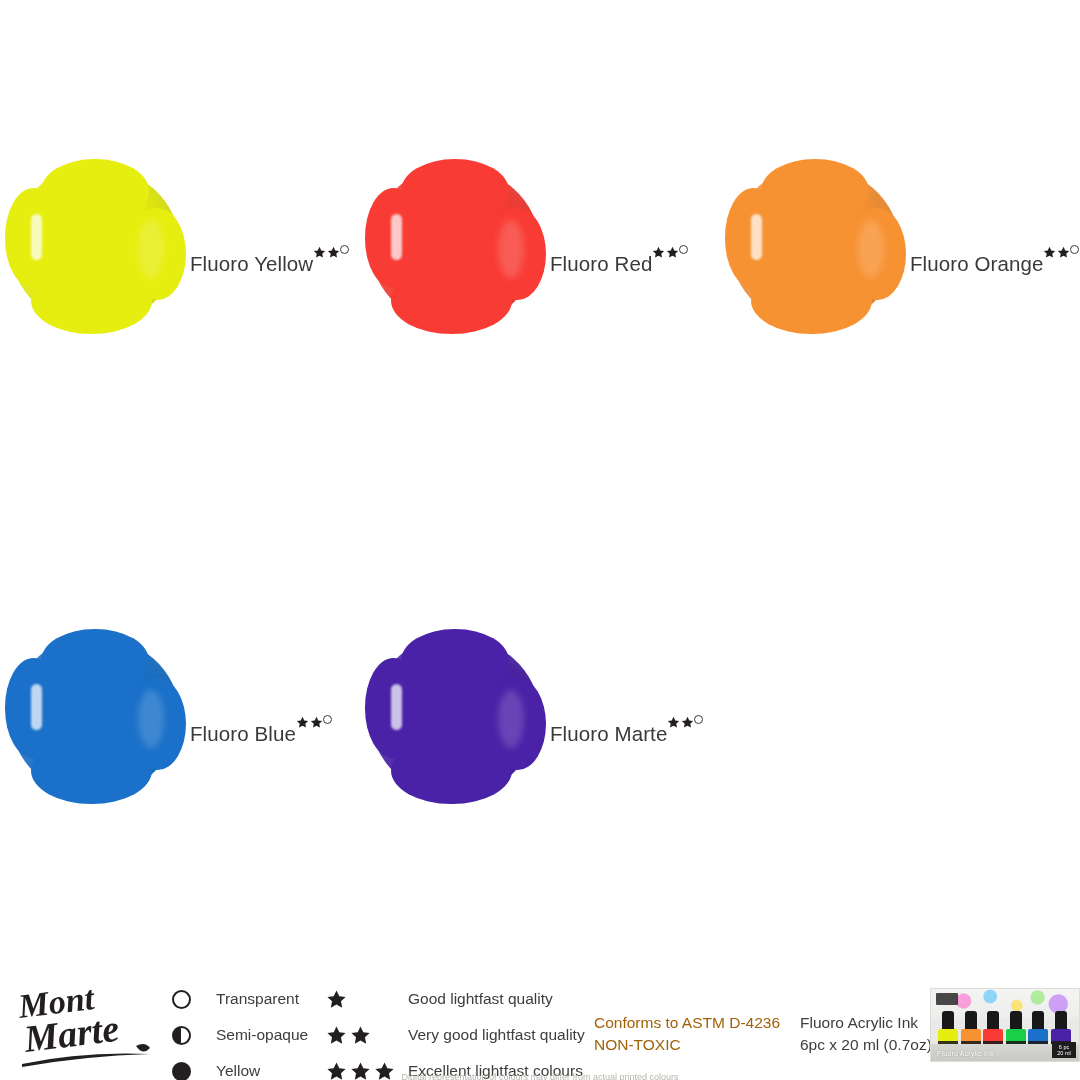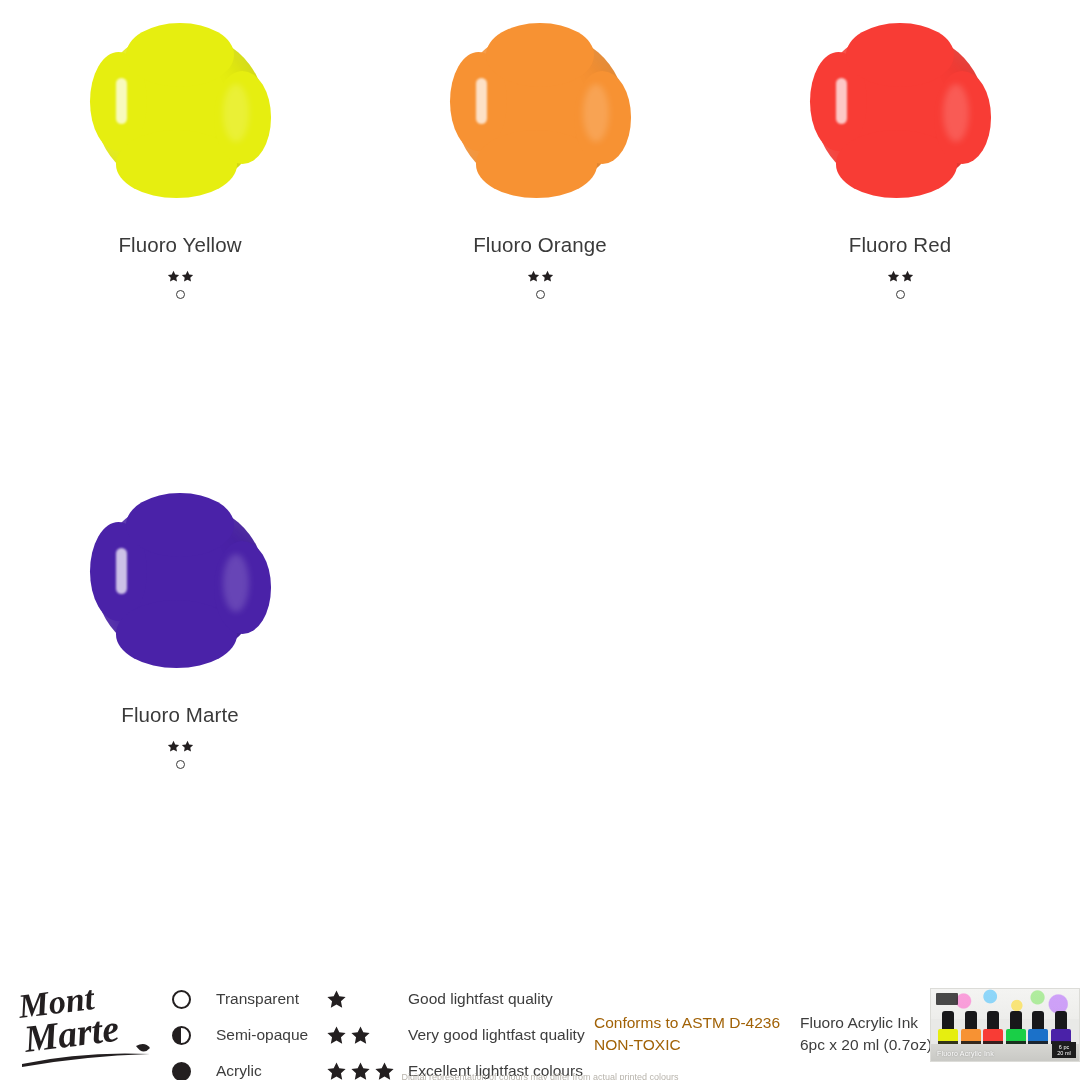--- a/index.html
+++ b/index.html
@@ -28,21 +28,21 @@
     width: 1080px;
     height: 940px;
     display: grid;
     grid-template-columns: repeat(3, 1fr);
     grid-template-rows: repeat(2, 1fr);
   }
 
   .swatch-cell {
     position: relative;
     display: flex;
-    flex-direction: column;
+    flex-direction: row;
     align-items: center;
     justify-content: flex-start;
     padding-top: 22px;
   }
 
   .blob-wrap {
     position: relative;
     width: 190px;
     height: 175px;
     display: flex;
@@ -387,48 +387,68 @@
             <path d="M12 1.6 15.2 8.3 22.4 9.2 17.1 14.1 18.5 21.3 12 17.8 5.5 21.3 6.9 14.1 1.6 9.2 8.8 8.3 Z"></path>
           </svg>
           <svg class="star-glyph" viewBox="0 0 24 24">
             <path d="M12 1.6 15.2 8.3 22.4 9.2 17.1 14.1 18.5 21.3 12 17.8 5.5 21.3 6.9 14.1 1.6 9.2 8.8 8.3 Z"></path>
           </svg>
         </div>
         <div class="opacity-dot"></div>
       </div>
       <div class="swatch-cell">
         <div class="blob-wrap">
+          <div class="blob" style="background:#f83c35;">
+            <span class="blob-top-lobe"></span>
+            <span class="blob-bottom-lobe"></span>
+            <span class="gloss"></span>
+            <span class="gloss-2"></span>
+          </div>
+        </div>
+        <div class="swatch-name">Fluoro Red</div>
+        <div class="stars-row">
+          <svg class="star-glyph" viewBox="0 0 24 24">
+            <path d="M12 1.6 15.2 8.3 22.4 9.2 17.1 14.1 18.5 21.3 12 17.8 5.5 21.3 6.9 14.1 1.6 9.2 8.8 8.3 Z"></path>
+          </svg>
+          <svg class="star-glyph" viewBox="0 0 24 24">
+            <path d="M12 1.6 15.2 8.3 22.4 9.2 17.1 14.1 18.5 21.3 12 17.8 5.5 21.3 6.9 14.1 1.6 9.2 8.8 8.3 Z"></path>
+          </svg>
+        </div>
+        <div class="opacity-dot"></div>
+      </div>
+      <div class="swatch-cell">
+        <div class="blob-wrap">
           <div class="blob" style="background:#f79233;">
             <span class="blob-top-lobe"></span>
             <span class="blob-bottom-lobe"></span>
             <span class="gloss"></span>
             <span class="gloss-2"></span>
           </div>
         </div>
         <div class="swatch-name">Fluoro Orange</div>
         <div class="stars-row">
           <svg class="star-glyph" viewBox="0 0 24 24">
             <path d="M12 1.6 15.2 8.3 22.4 9.2 17.1 14.1 18.5 21.3 12 17.8 5.5 21.3 6.9 14.1 1.6 9.2 8.8 8.3 Z"></path>
           </svg>
           <svg class="star-glyph" viewBox="0 0 24 24">
             <path d="M12 1.6 15.2 8.3 22.4 9.2 17.1 14.1 18.5 21.3 12 17.8 5.5 21.3 6.9 14.1 1.6 9.2 8.8 8.3 Z"></path>
           </svg>
         </div>
         <div class="opacity-dot"></div>
       </div>
       <div class="swatch-cell">
         <div class="blob-wrap">
-          <div class="blob" style="background:#f83c35;">
+          <div class="blob" style="background:#1b71c9;">
             <span class="blob-top-lobe"></span>
             <span class="blob-bottom-lobe"></span>
             <span class="gloss"></span>
             <span class="gloss-2"></span>
           </div>
         </div>
-        <div class="swatch-name">Fluoro Red</div>
+        <div class="swatch-name">Fluoro Blue</div>
         <div class="stars-row">
           <svg class="star-glyph" viewBox="0 0 24 24">
             <path d="M12 1.6 15.2 8.3 22.4 9.2 17.1 14.1 18.5 21.3 12 17.8 5.5 21.3 6.9 14.1 1.6 9.2 8.8 8.3 Z"></path>
           </svg>
           <svg class="star-glyph" viewBox="0 0 24 24">
             <path d="M12 1.6 15.2 8.3 22.4 9.2 17.1 14.1 18.5 21.3 12 17.8 5.5 21.3 6.9 14.1 1.6 9.2 8.8 8.3 Z"></path>
           </svg>
         </div>
         <div class="opacity-dot"></div>
       </div>
@@ -477,21 +497,21 @@
         <div class="legend-row">
           <span class="legend-icon-box">
             <span class="op-icon semi"></span>
           </span>
           <span class="legend-label">Semi-opaque</span>
         </div>
         <div class="legend-row">
           <span class="legend-icon-box">
             <span class="op-icon opaque"></span>
           </span>
-          <span class="legend-label">Acrylic</span>
+          <span class="legend-label">Yellow</span>
         </div>
       </div>
 
     <div id="legend-lightfast">
         <div class="legend-row">
           <span class="lf-stars">
             <svg class="lf-star" viewBox="0 0 24 24">
               <path d="M12 1.6 15.2 8.3 22.4 9.2 17.1 14.1 18.5 21.3 12 17.8 5.5 21.3 6.9 14.1 1.6 9.2 8.8 8.3 Z"></path>
             </svg>
           </span>

